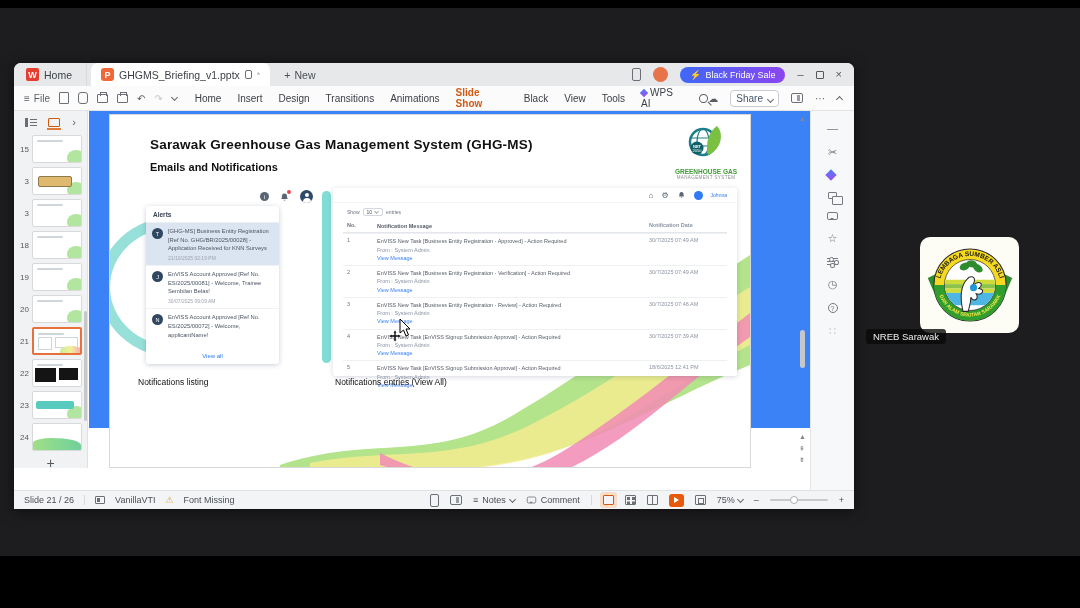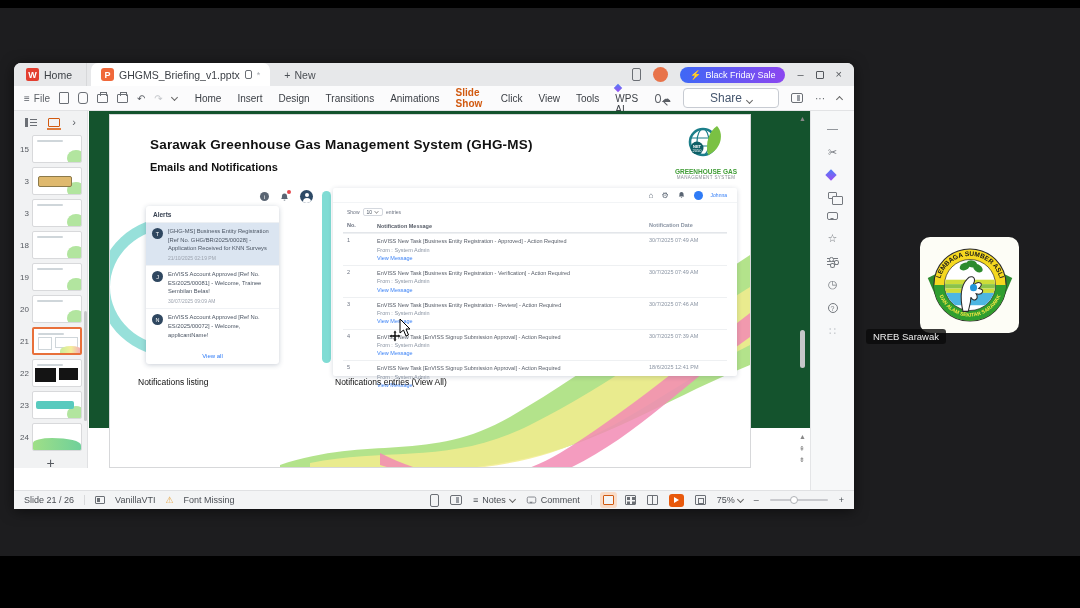--- a/index.html
+++ b/index.html
@@ -43,21 +43,21 @@
   .qa .prn-ic::before{content:"";position:absolute;left:2px;top:-3px;width:5px;height:3px;border:1.1px solid #6b6f75;border-bottom:none}
   .menus{display:flex;align-items:center;gap:16px;margin-left:8px}
   .menu-item{position:relative;padding:4px 0;cursor:default}
   .menu-item.active{color:#d1590f;font-weight:bold}
   .menu-item.active::after{content:"";position:absolute;left:0;right:0;bottom:-1px;height:2px;background:#d1590f}
   .ai-dia{display:inline-block;width:6px;height:6px;background:linear-gradient(135deg,#4f7df7,#9b4ff0);transform:rotate(45deg);margin-right:3px}
   .search-ic{position:relative;width:9px;height:9px;border:1.4px solid #5a5e64;border-radius:50%;display:inline-block}
   .search-ic::after{content:"";position:absolute;left:7px;top:8px;width:5px;height:1.4px;background:#5a5e64;transform:rotate(45deg)}
   .rib-right{margin-left:auto;display:flex;align-items:center;gap:12px;padding-right:12px;color:#5a5e64}
   .share-btn{display:flex;align-items:flex-end;gap:5px;border:1px solid #c7cbd2;border-radius:4px;
-             padding:2px 26px;color:#45566e;font-size:12px;background:#fff}
+             padding:2px 5px;color:#45566e;font-size:10px;background:#fff}
   .panel-ic{width:12px;height:10px;border:1.1px solid #6b6f75;border-radius:2px;position:relative}
   .panel-ic::before{content:"";position:absolute;right:2px;top:1px;bottom:1px;width:3px;background:#9a9ea4}
   .chev{display:inline-block;width:5px;height:5px;border-right:1.4px solid #666;border-bottom:1.4px solid #666;transform:rotate(45deg);margin-bottom:2px}
   .chev.up{transform:rotate(-135deg);margin-bottom:-2px}
 
   
   .lpanel{position:absolute;left:0;top:48px;width:74px;height:357px;background:#f1f2f3;border-right:1px solid #e0e1e3}
   .lpanel-hd{height:22px;display:flex;align-items:center;gap:12px;justify-content:center;color:#5a5e64;font-size:11px}
   .ol-ic{width:11px;height:9px;border-left:3px solid #6b6f75;position:relative}
   .ol-ic::before{content:"";position:absolute;left:2px;top:1px;width:7px;height:1.4px;background:#6b6f75;box-shadow:0 3px 0 #6b6f75,0 6px 0 #6b6f75}
@@ -75,21 +75,21 @@
   .t22 .dark2{position:absolute;left:26px;top:8px;width:19px;height:12px;background:#141414}
   .t23 .band{position:absolute;left:3px;top:9px;width:38px;height:8px;background:#58cabe;border-radius:2px}
   .t24 .wave{position:absolute;left:0;bottom:0;width:100%;height:12px;background:linear-gradient(90deg,#9fdf87,#6fd09a);border-radius:40% 60% 0 0}
   .t21 .card1{position:absolute;left:4px;top:8px;width:14px;height:13px;background:#fff;border:.8px solid #cfd6da}
   .t21 .card2{position:absolute;left:21px;top:8px;width:23px;height:11px;background:#fff;border:.8px solid #cfd6da}
   .t21 .wv{position:absolute;right:-2px;bottom:-2px;width:22px;height:9px;background:linear-gradient(90deg,#c9ec9a,#f4ef9a,#f2a0bd);border-radius:50% 50% 0 0}
   .addslide{width:100%;text-align:center;color:#55595f;font-size:14px;margin-top:2px}
   .lscroll{position:absolute;right:0;top:200px;width:3px;height:110px;background:#c6c7c9;border-radius:2px}
 
   
-  .mainarea{position:absolute;left:75px;top:48px;width:721px;height:317px;background:#14532d}
+  .mainarea{position:absolute;left:75px;top:48px;width:721px;height:317px;background:#3b82f6}
   .canvas{position:absolute;left:21px;top:4px;width:640px;height:352px;background:#fff;
           box-shadow:0 0 0 1px #d7d8da;overflow:hidden}
   .sl-title{position:absolute;left:40px;top:22px;font-size:13.5px;font-weight:bold;color:#111;letter-spacing:.2px}
   .sl-sub{position:absolute;left:40px;top:46px;font-size:11px;font-weight:bold;color:#111}
   .brand{position:absolute;left:560px;top:8px;width:72px;text-align:center}
   .brand-l1{font-size:6.5px;font-weight:bold;color:#3f9c35;margin-top:1px}
   .brand-l2{font-size:4.5px;color:#8a8f95;letter-spacing:.4px}
 
   
   .mock1{position:absolute;left:23px;top:68px;width:200px;height:188px;background:#fff;border-radius:4px;z-index:2}
@@ -234,21 +234,21 @@
         <span style="color:#c3c6ca">↷</span>
         <span class="chev"></span>
       </div>
       <div class="menus">
         <span class="menu-item">Home</span>
         <span class="menu-item">Insert</span>
         <span class="menu-item">Design</span>
         <span class="menu-item">Transitions</span>
         <span class="menu-item">Animations</span>
         <span class="menu-item active">Slide Show</span>
-        <span class="menu-item">Click</span>
+        <span class="menu-item">Black</span>
         <span class="menu-item">View</span>
         <span class="menu-item">Tools</span>
         <span class="menu-item"><span class="ai-dia"></span><span>WPS AI</span></span>
         <span class="search-ic"></span>
       </div>
       <div class="rib-right">
         <span>☁</span>
         <span class="share-btn">
           <span>Share</span>
           <span class="chev"></span>

